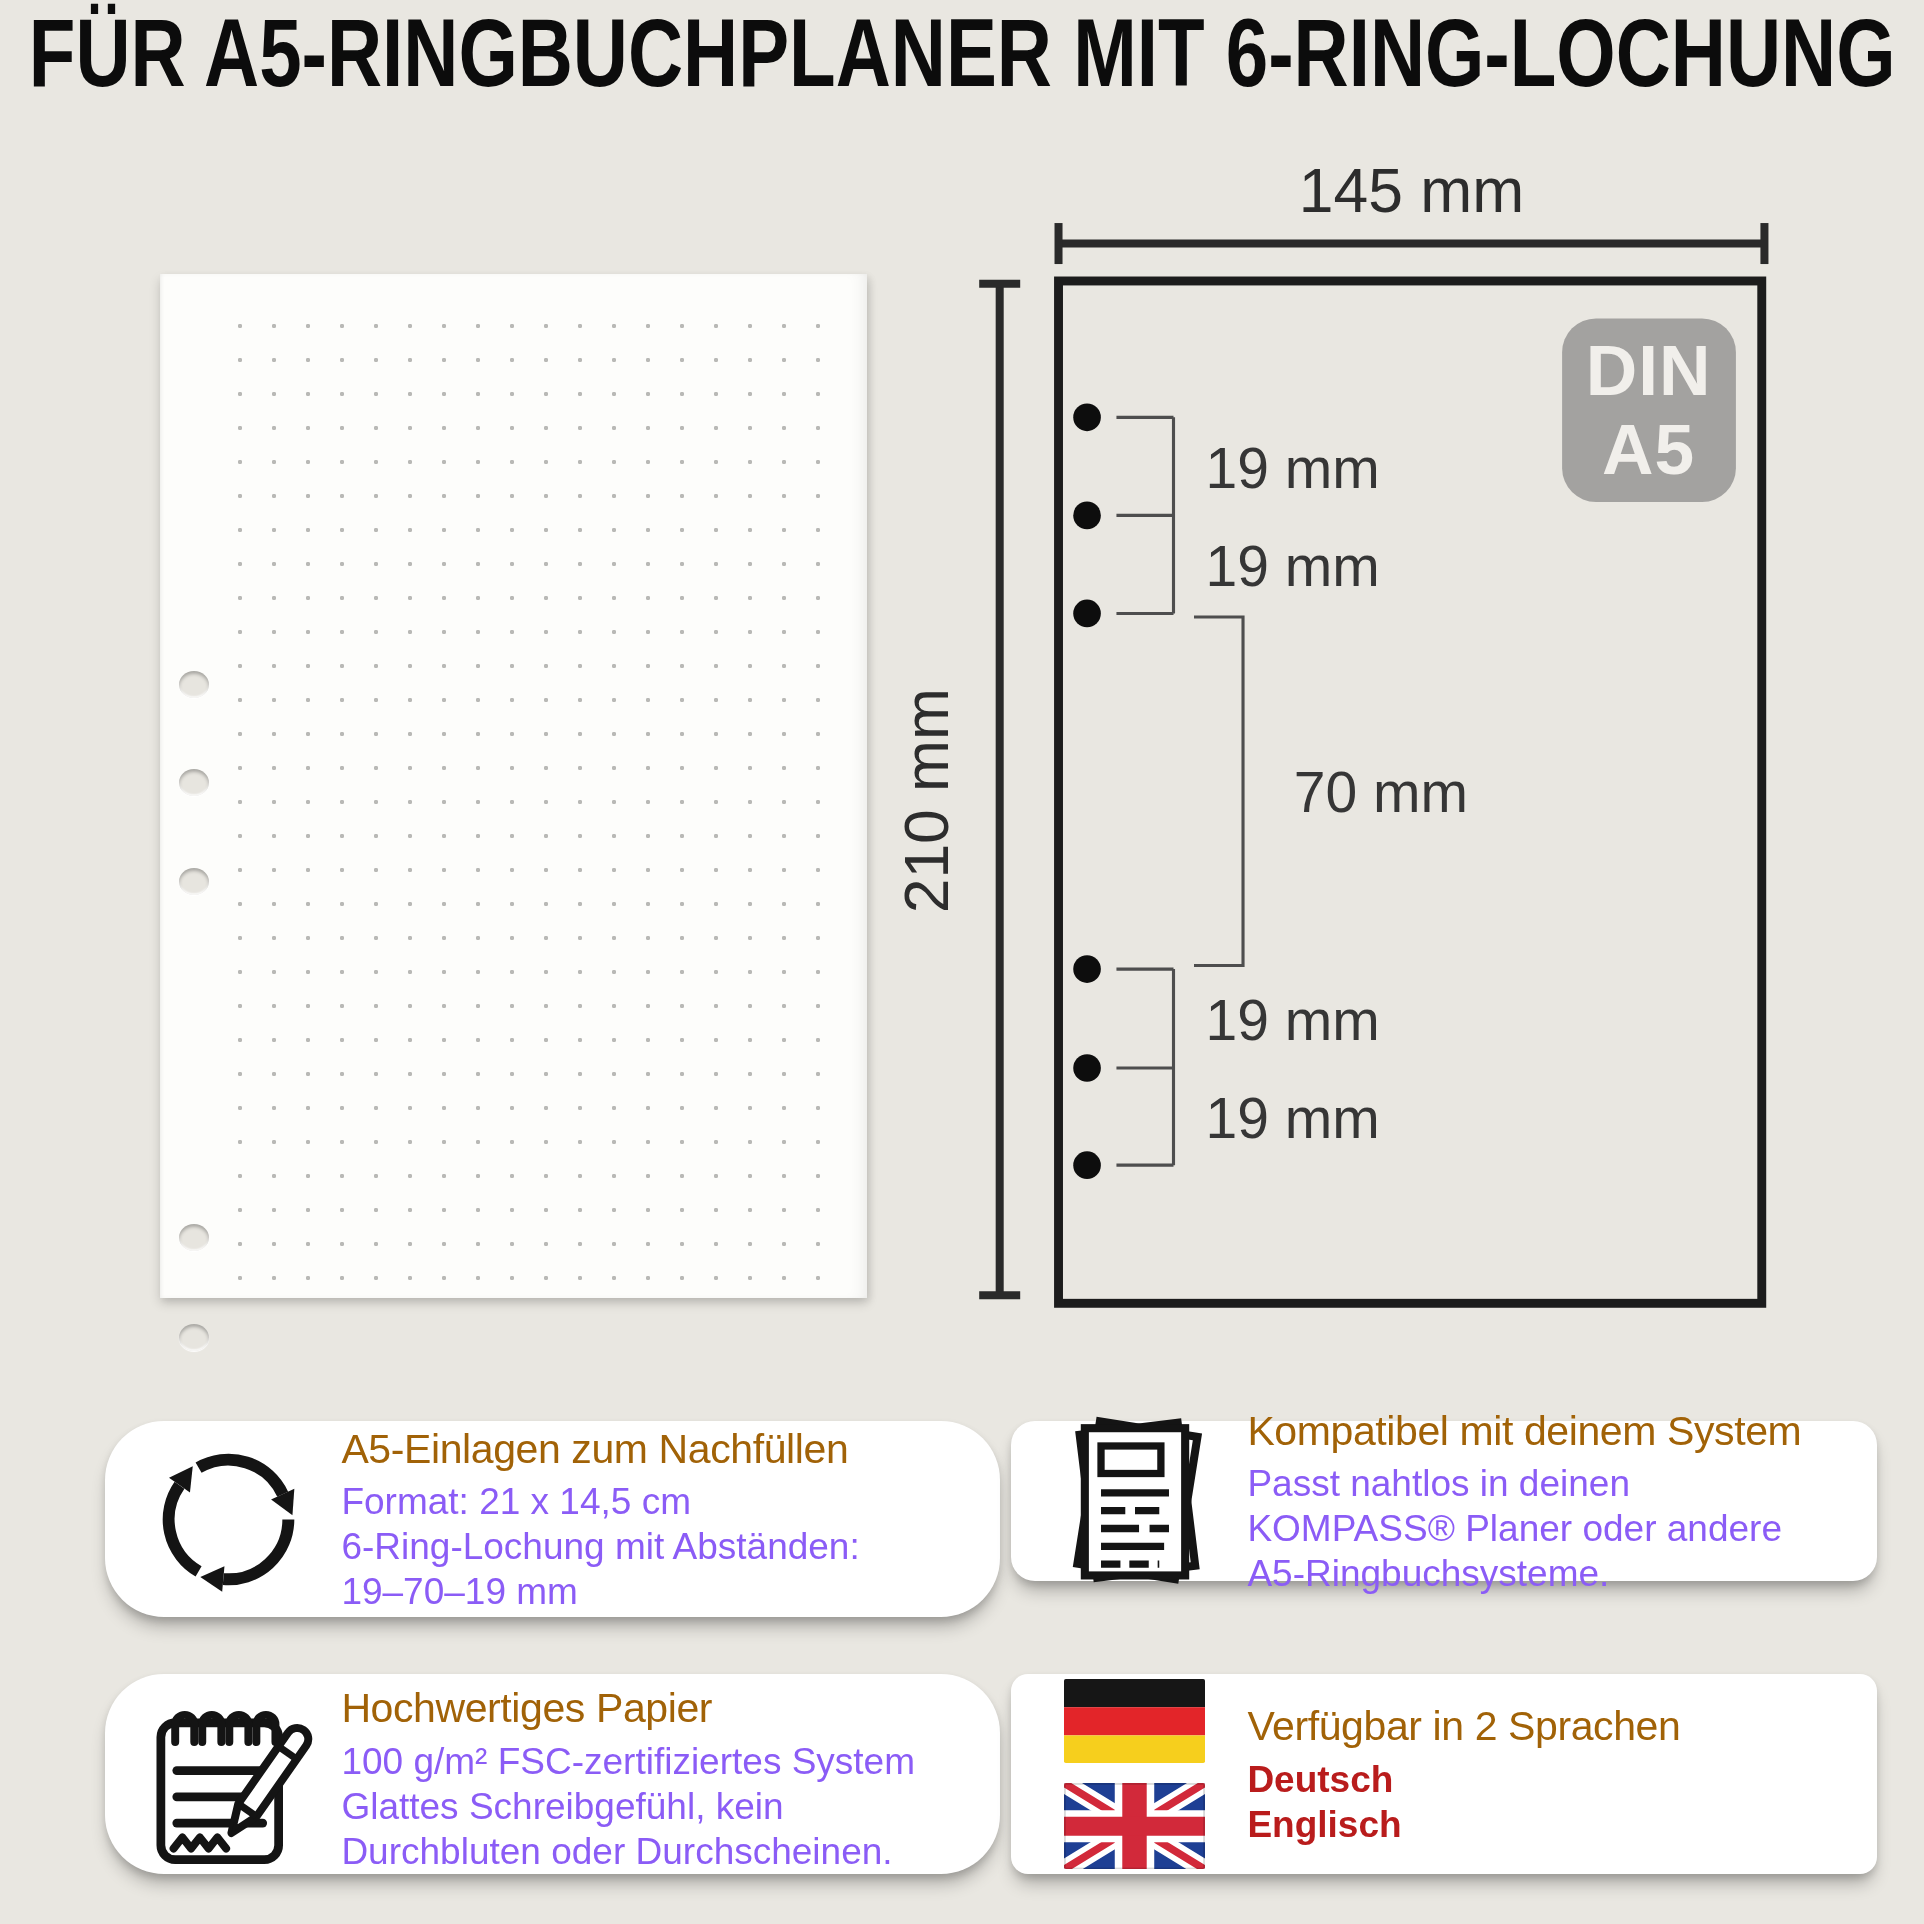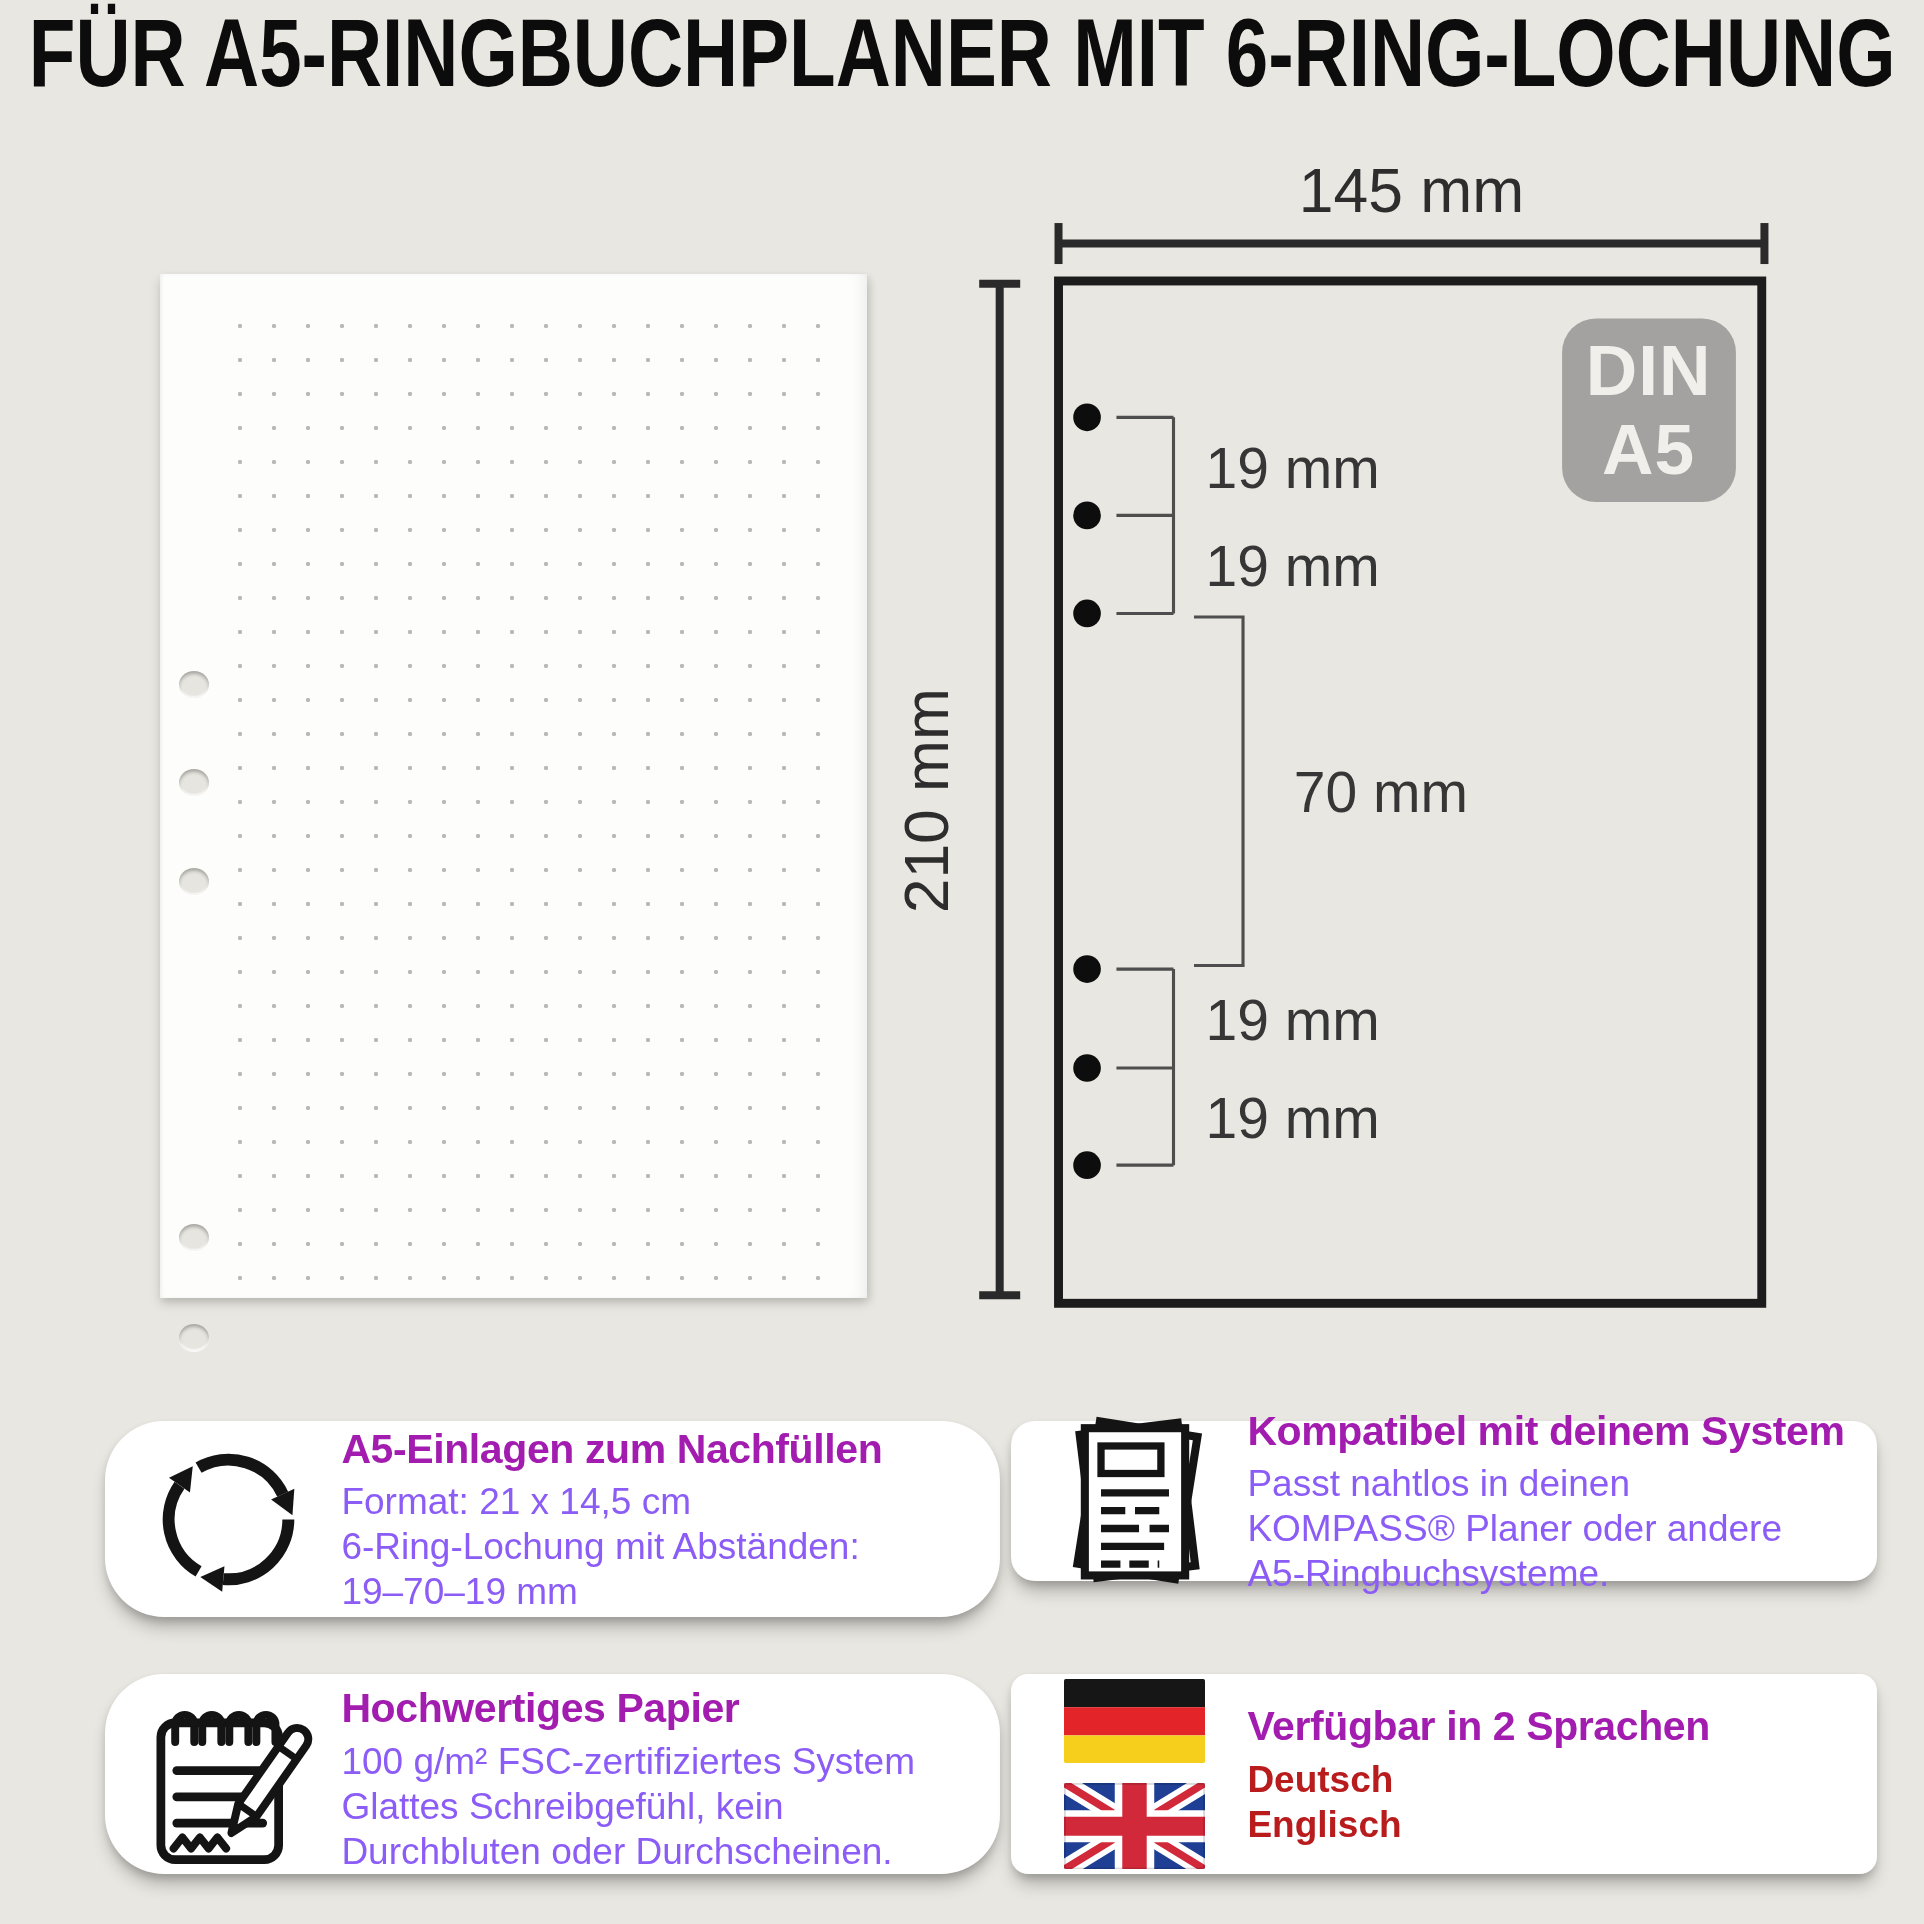--- a/index.html
+++ b/index.html
@@ -48,21 +48,21 @@
     box-shadow:0 12.5px 18px -5.3px rgba(0,0,0,.30), 0 3.6px 7.1px rgba(0,0,0,.10);
     display:flex;align-items:center;padding:0 25px 0 32px;gap:21.4px;
   }
   .f1{left:105px; top:1421px;width:838px;height:196px;}
   .f2{left:1011px;top:1421px;width:809px;height:160px;border-radius:24px;}
   .f3{left:105px; top:1674px;width:838px;height:200px;align-items:flex-end;}
   .f4{left:1011px;top:1674px;width:809px;height:200px;border-radius:17px;}
   .icon-wrap{flex:0 0 183px;display:flex;align-items:center;justify-content:center;}
   .f4 .icon-wrap{justify-content:flex-start;}
   .f-text{display:flex;flex-direction:column;}
-  .f-title{font-size:41px;font-weight:bold;color:#a21caf;line-height:1.22;margin-bottom:5.3px;letter-spacing:-0.4px;white-space:nowrap;}
+  .f-title{font-size:41px;font-weight:normal;color:#a16207;line-height:1.22;margin-bottom:5.3px;letter-spacing:-0.4px;white-space:nowrap;}
   .f-line{font-size:37px;color:#8b5cf6;line-height:1.22;white-space:nowrap;}
   .f4 .f-line{font-weight:bold;color:#b91c1c;}
   .flag{display:block;width:141px;border-radius:1.8px;}
   .flag + .flag{margin-top:19.6px;}
   .flag-col{display:flex;flex-direction:column;}
 </style>
 </head>
 <body>
 
 <div class="page">

